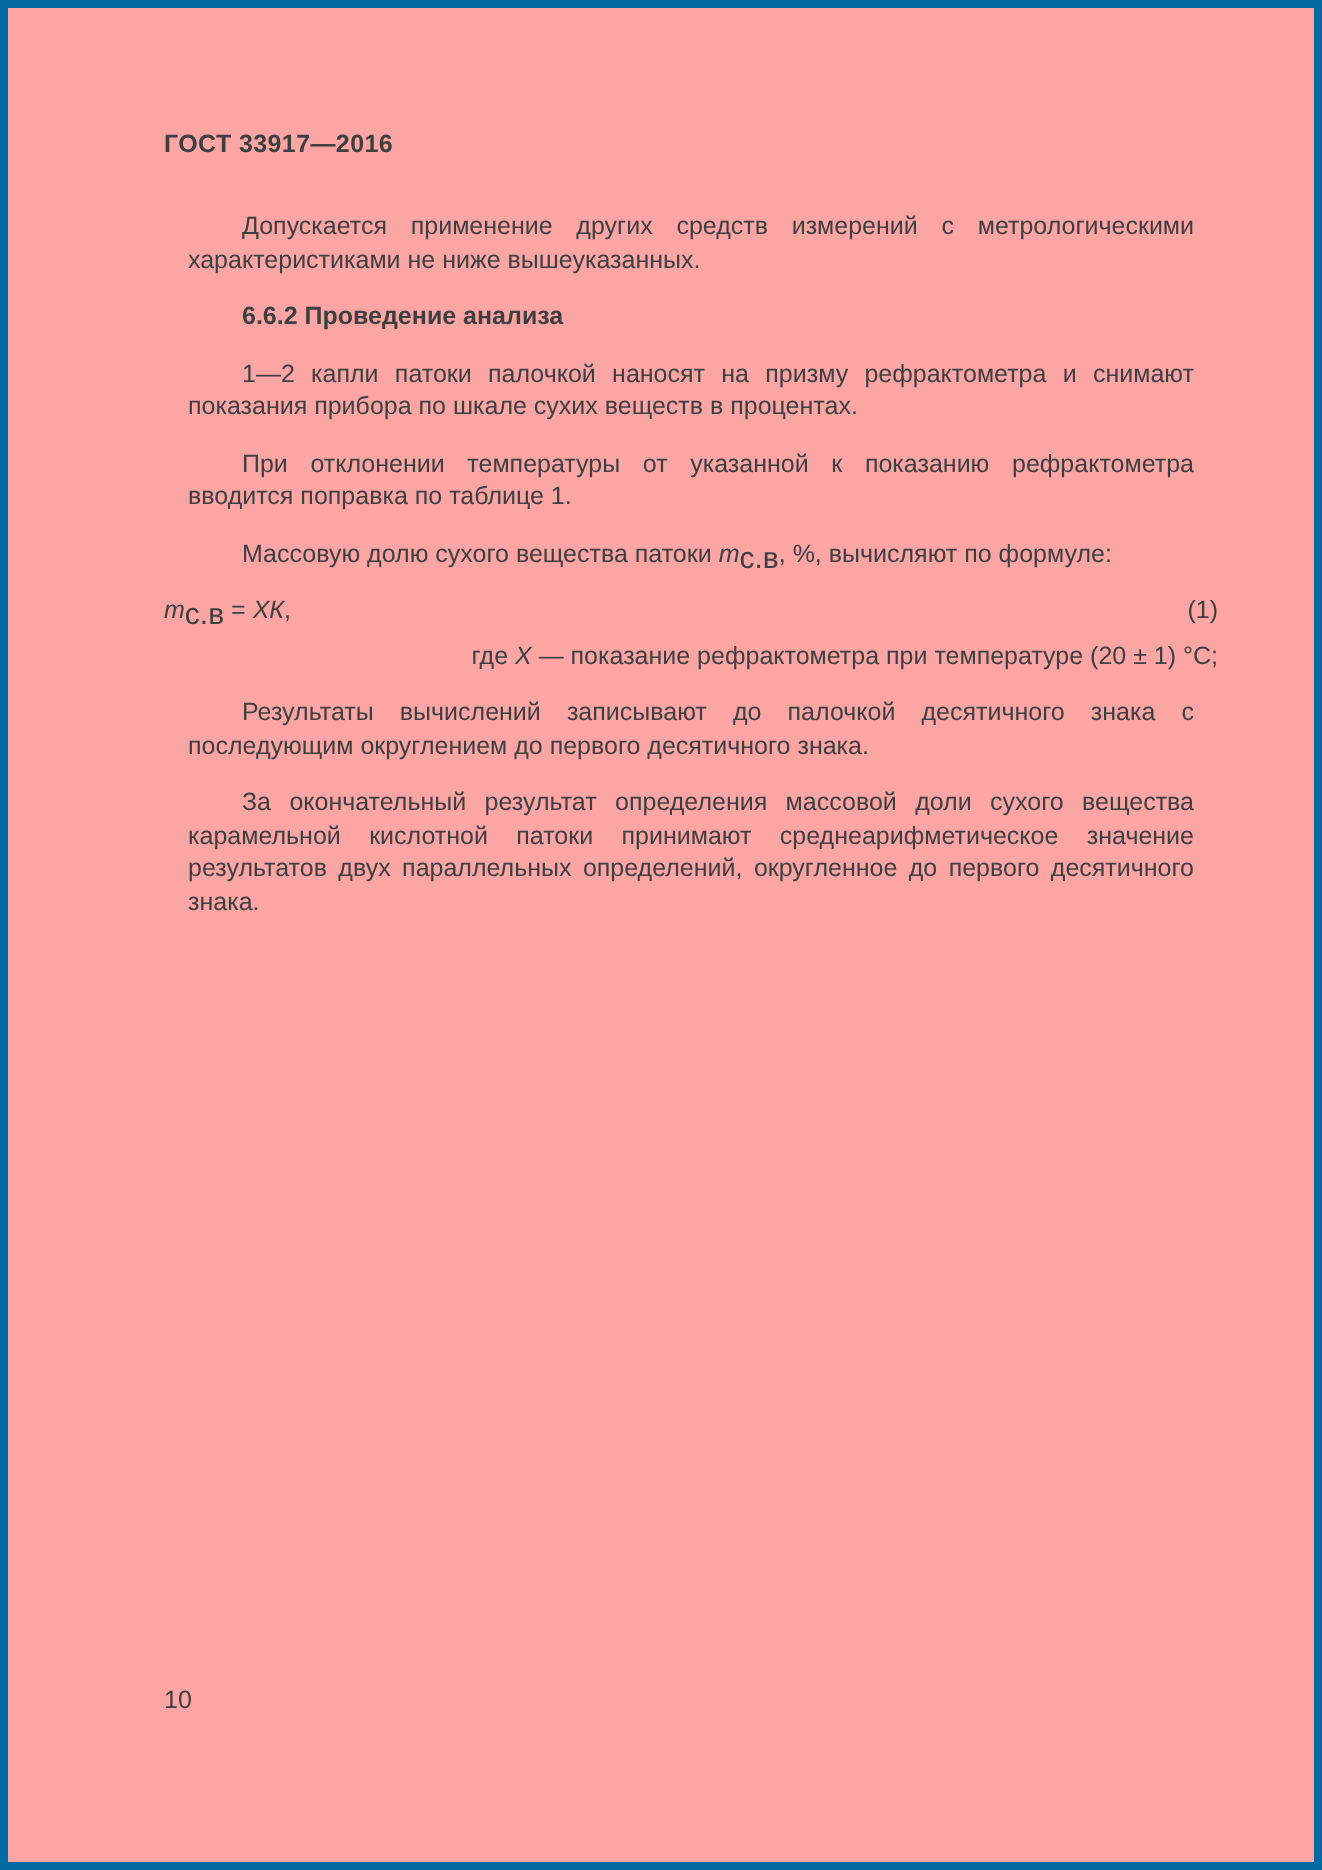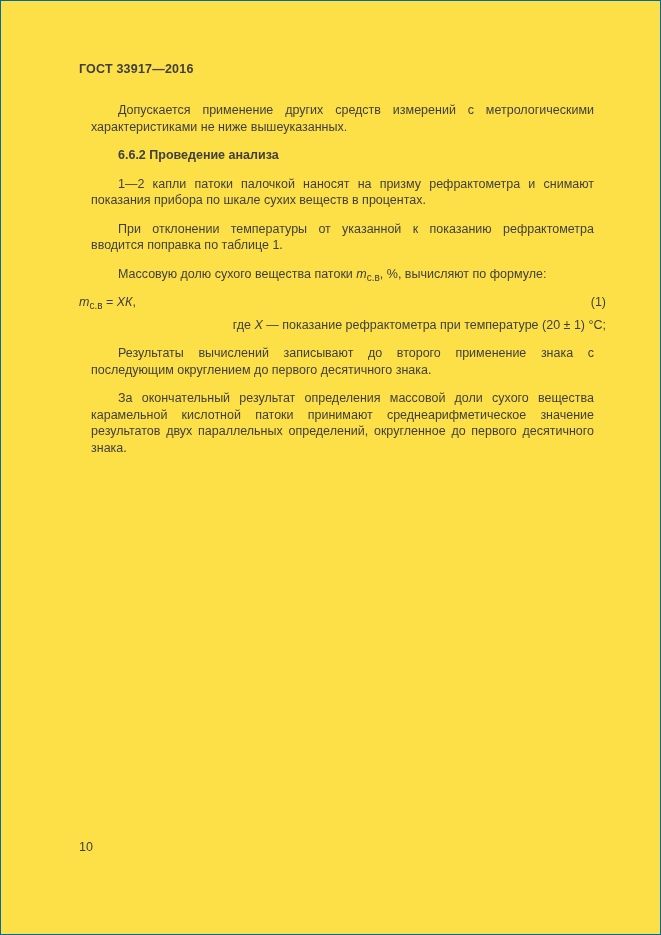--- a/index.html
+++ b/index.html
@@ -5,22 +5,22 @@
   html, body {
     margin: 0;
     padding: 0;
     background: #ffffff;
   }
   .page {
     position: relative;
     width: 661px;
     height: 935px;
     box-sizing: border-box;
-    background: #fde047;
-    border: 1px solid #0369a1;
+    background: #fca5a5;
+    border: 4px solid #0369a1;
     font-family: "Liberation Sans", sans-serif;
     font-size: 12.5px;
     line-height: 16.5px;
     color: #3f3f3f;
     overflow: hidden;
   }
   .doc-header {
     position: absolute;
     top: 60px;
     left: 78px;
@@ -43,21 +43,21 @@
     text-align: right;
   }
   .bold {
     font-weight: bold;
   }
   .var {
     font-style: italic;
   }
   sub.fsub {
     font-style: normal;
-    font-size: 10px;
+    font-size: 15px;
     line-height: 0;
     vertical-align: -3px;
   }
   .formula-row {
     position: relative;
     margin: 7px 0 6px 0;
     text-align: left;
   }
   .formula-number {
     position: absolute;
@@ -98,21 +98,21 @@
     <p class="para"><span>Массовую долю сухого вещества патоки </span><span class="var">m</span><sub class="fsub">с.в</sub><span>, %, вычисляют по формуле:</span></p>
 
     <div class="formula-row">
       <span class="formula-expr"><span class="var">m</span><sub class="fsub">с.в</sub><span> = </span><span class="var">ХК</span><span>,</span></span>
       <span class="formula-number">(1)</span>
     </div>
 
     <p class="noindent"><span>где </span><span class="var">X</span><span> — показание рефрактометра при температуре (20 ± 1) °С;</span></p>
 
 
-    <p class="para">Результаты вычислений записывают до второго применение знака с последующим округлением до первого десятичного знака.</p>
+    <p class="para">Результаты вычислений записывают до палочкой десятичного знака с последующим округлением до первого десятичного знака.</p>
 
     <p class="para">За окончательный результат определения массовой доли сухого вещества карамельной кислот­ной патоки принимают среднеарифметическое значение результатов двух параллельных определений, округленное до первого десятичного знака.</p>
 
   </div>
 
   <div class="page-number">10</div>
 
 </div>
 
 </body></html>

